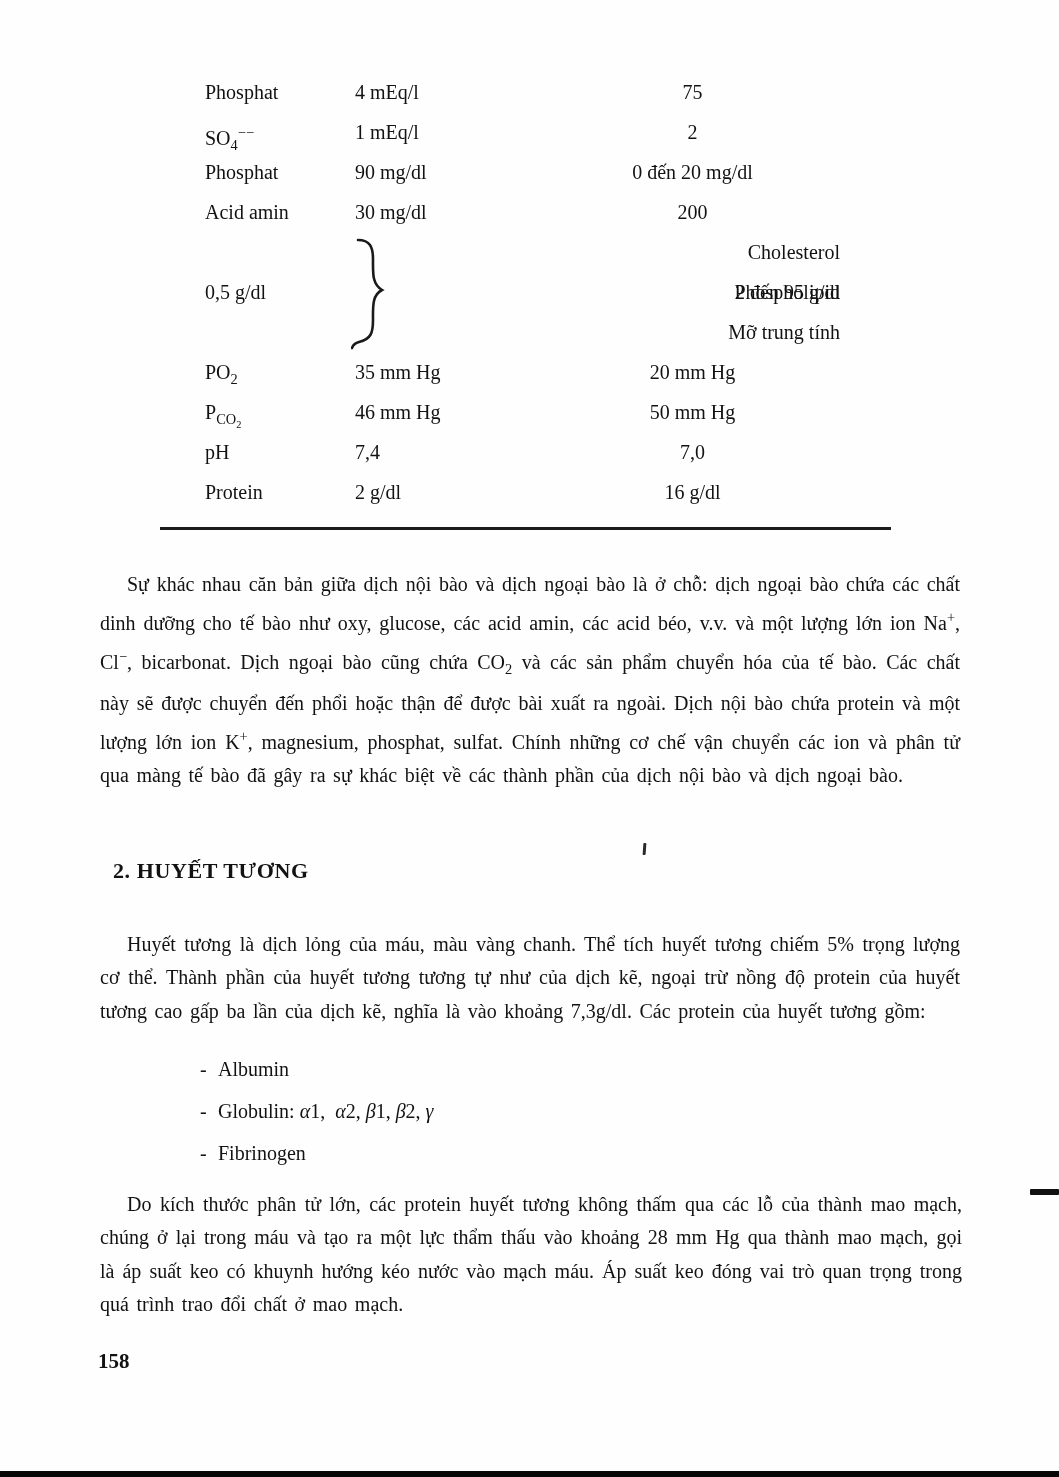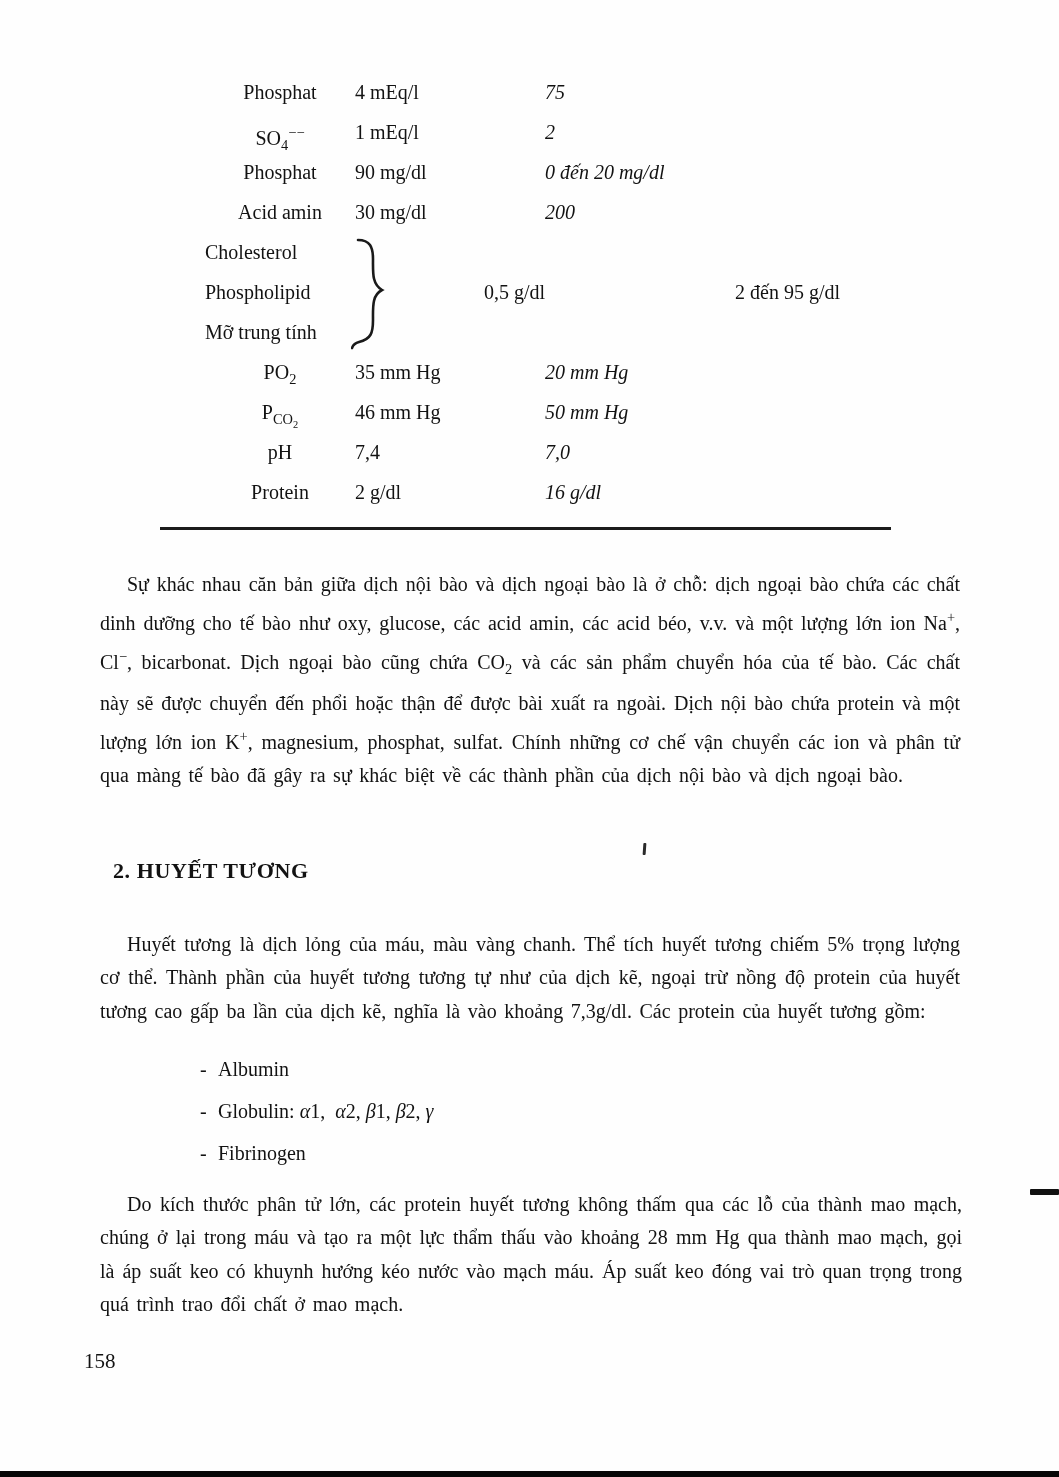--- a/index.html
+++ b/index.html
@@ -8,28 +8,28 @@
     position:relative;
     width:1059px;height:1477px;
     background:#fefefe;
     font-family:"Liberation Serif","DejaVu Serif",serif;
     color:#121212;
     overflow:hidden;
   }
   
   .dtable{position:absolute;left:205px;top:72px;width:635px;font-size:20px;}
   .trow{display:grid;grid-template-columns:150px 190px 295px;height:40px;line-height:40px;}
-  .tlabel{text-align:center;white-space:nowrap;}
+  .tlabel{text-align:left;white-space:nowrap;}
   .tval1{text-align:left;white-space:nowrap;}
-  .tval2{text-align:left;white-space:nowrap;font-style:italic;}
+  .tval2{text-align:center;white-space:nowrap;}
   sub{font-size:72%;}
   sup{font-size:72%;}
   .brace-group{position:relative;height:120px;}
-  .brace-group .blabel{height:40px;line-height:40px;white-space:nowrap;}
-  .brace-group .gval1{position:absolute;left:0;top:40px;width:340px;height:40px;line-height:40px;text-align:right;}
+  .brace-group .blabel{height:40px;line-height:40px;white-space:nowrap;text-align:right;}
+  .brace-group .gval1{position:absolute;left:0;top:40px;width:340px;height:40px;line-height:40px;}
   .brace-group .gval2{position:absolute;left:340px;top:40px;width:295px;height:40px;line-height:40px;text-align:right;}
   .brace-svg{position:absolute;left:146px;top:4px;}
   .table-rule{position:absolute;left:160px;top:527px;width:731px;height:3px;background:#1c1c1c;border:none;margin:0;}
   
   .para{
     position:absolute;left:88px;width:860px;
     font-size:20px;line-height:33.4px;
     text-align:justify;text-indent:27px;
     word-spacing:0.13em;
     margin:12px;
@@ -39,21 +39,21 @@
   .p3{top:1176px;width:862px;}
   .section-heading{
     position:absolute;left:113px;top:858px;
     font-size:22px;font-weight:700;letter-spacing:0.6px;
     margin:0;white-space:nowrap;
   }
   .protein-list{position:absolute;left:200px;top:1048px;font-size:20px;}
   .protein-list .li{height:42px;line-height:42px;white-space:nowrap;}
   .protein-list .marker{display:inline-block;width:18px;}
   
-  .page-number{position:absolute;left:84px;top:1349px;font-size:21px;font-weight:400;}
+  .page-number{position:absolute;left:98px;top:1349px;font-size:21px;font-weight:700;}
   .bottom-bar{position:absolute;left:0;top:1471px;width:1059px;height:6px;background:#060606;}
   .margin-mark{position:absolute;left:1030px;top:1189px;width:29px;height:6px;background:#111;border-radius:1px;}
   .tick-artifact{position:absolute;left:643px;top:843px;width:3px;height:12px;background:#2a2a2a;border-radius:1px;transform:rotate(4deg);}
 </style>
 </head>
 <body>
 
 <div class="page">
 
   <div class="dtable">

